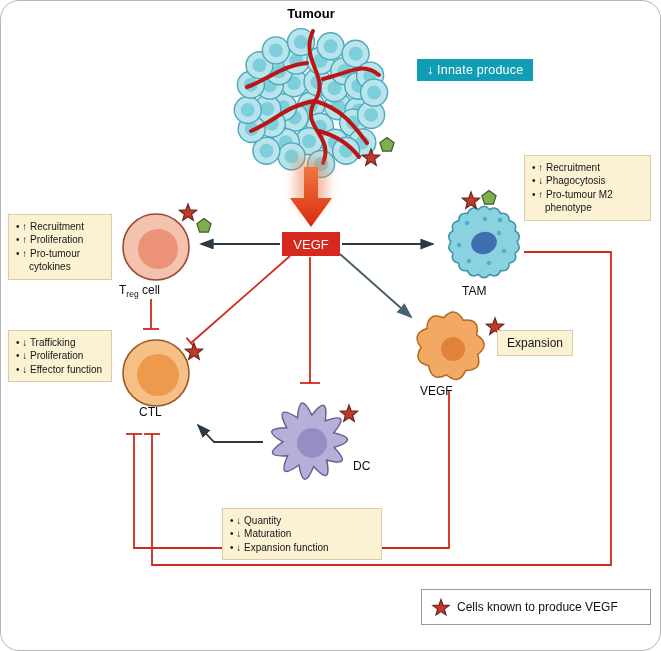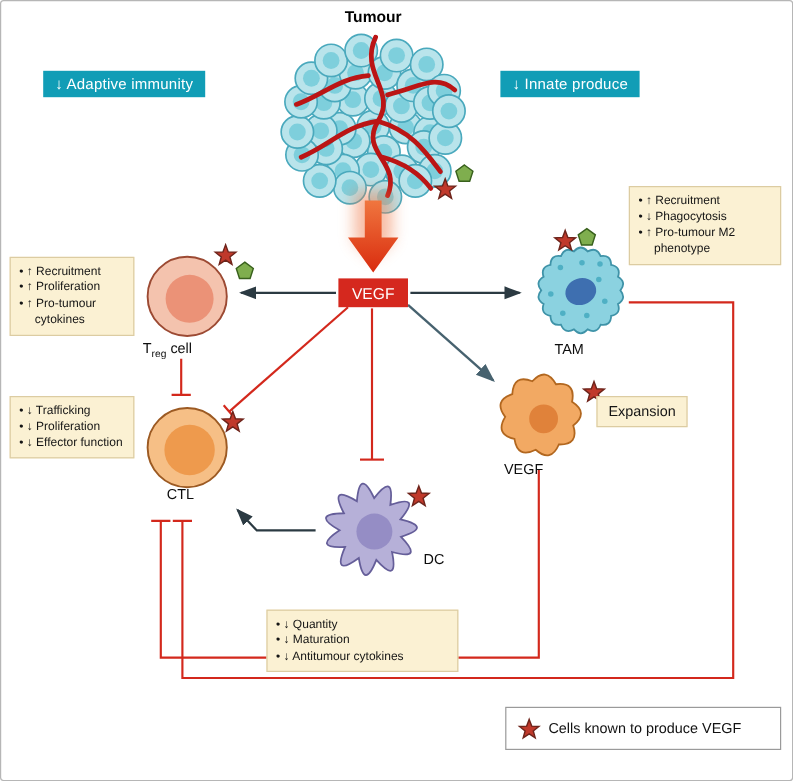--- a/index.html
+++ b/index.html
@@ -1,18 +1,18 @@
 <!DOCTYPE html>
 <html style="--banner-teal: #119db6; --vegf-red: #d5281e; --inhibit-red: #d3281c; --note-cream: #fbf1d3; --star-red: #c0392b; --pentagon-green: #7fae4e;"><head>
 <meta charset="utf-8">
 <style>
   *{margin:0;padding:0;box-sizing:border-box}
   html,body{background:#fff}
   body{font-family:"Liberation Sans",sans-serif;color:#111}
-  #fig{position:relative;width:661px;height:651px;background:#fff;border:1px solid #b6b6b6;border-radius:3px;overflow:hidden}
+  #fig{position:relative;width:661px;height:651px;background:#fff;border:1px solid #b6b6b6;border-radius:19px;overflow:hidden}
   #diagram-svg{position:absolute;left:0;top:0}
   .title{position:absolute;left:280px;top:5px;width:60px;text-align:center;font-weight:bold;font-size:13px;color:#000}
   .banner{position:absolute;background:var(--banner-teal,#119db6);color:#fff;font-size:12.5px;padding:4px 10px;letter-spacing:.2px}
   #banner-adaptive{left:35px;top:58px}
   #banner-innate{left:416px;top:58px}
   .vegf{position:absolute;left:281px;top:231px;width:58px;height:24px;background:var(--vegf-red,#d5281e);color:#fff;font-weight:normal;font-size:13px;display:flex;align-items:center;justify-content:center}
   .note{position:absolute;background:var(--note-cream,#fbf1d3);border:1px solid #dccca2;padding:5px 7px;font-size:10px;line-height:1.34;color:#151515}
   .note>div{padding-left:13px;text-indent:-13px}
   #note-treg{left:7px;top:213px;width:104px}
   #note-ctl{left:7px;top:329px;width:104px}
@@ -211,38 +211,37 @@
       <path class="pent" d="M 203.0 217.5 L 210.1 222.7 L 207.4 231.1 L 198.6 231.1 L 195.9 222.7 Z"></path>
       <path class="star" d="M 470.0 191.0 L 472.2 196.9 L 478.6 197.2 L 473.6 201.2 L 475.3 207.3 L 470.0 203.8 L 464.7 207.3 L 466.4 201.2 L 461.4 197.2 L 467.8 196.9 Z"></path>
       <path class="pent" d="M 488.0 189.5 L 495.1 194.7 L 492.4 203.1 L 483.6 203.1 L 480.9 194.7 Z"></path>
       <path class="star" d="M 193.0 342.0 L 195.2 347.9 L 201.6 348.2 L 196.6 352.2 L 198.3 358.3 L 193.0 354.8 L 187.7 358.3 L 189.4 352.2 L 184.4 348.2 L 190.8 347.9 Z"></path>
       <path class="star" d="M 348.0 404.0 L 350.2 409.9 L 356.6 410.2 L 351.6 414.2 L 353.3 420.3 L 348.0 416.8 L 342.7 420.3 L 344.4 414.2 L 339.4 410.2 L 345.8 409.9 Z"></path>
       <path class="star" d="M 494.0 317.0 L 496.2 322.9 L 502.6 323.2 L 497.6 327.2 L 499.3 333.3 L 494.0 329.8 L 488.7 333.3 L 490.4 327.2 L 485.4 323.2 L 491.8 322.9 Z"></path>
     </g>
   </svg>
 
   <div class="title">Tumour</div>
-  <div class="banner" id="banner-adaptive">↓ Adaptive immunity</div>
   <div class="banner" id="banner-innate">↓ Innate produce</div>
   <div class="vegf">VEGF</div>
 
   <div class="note" id="note-treg">
       <div>• ↑ Recruitment</div>
       <div>• ↑ Proliferation</div>
       <div>• ↑ Pro-tumour cytokines</div>
     </div>
   <div class="note" id="note-ctl">
       <div>• ↓ Trafficking</div>
       <div>• ↓ Proliferation</div>
       <div>• ↓ Effector function</div>
     </div>
   <div class="note" id="note-dc">
       <div>• ↓ Quantity</div>
       <div>• ↓ Maturation</div>
-      <div>• ↓ Antitumour cytokines</div>
+      <div>• ↓ Expansion function</div>
     </div>
   <div class="note" id="note-tam">
       <div>• ↑ Recruitment</div>
       <div>• ↓ Phagocytosis</div>
       <div>• ↑ Pro-tumour M2 phenotype</div>
     </div>
   <div class="note" id="note-mdsc">Expansion</div>
 
   <div class="cell-label" id="label-treg"><span>T</span><sub>reg</sub>&nbsp;<span>cell</span></div>
   <div class="cell-label" id="label-ctl">CTL</div>

